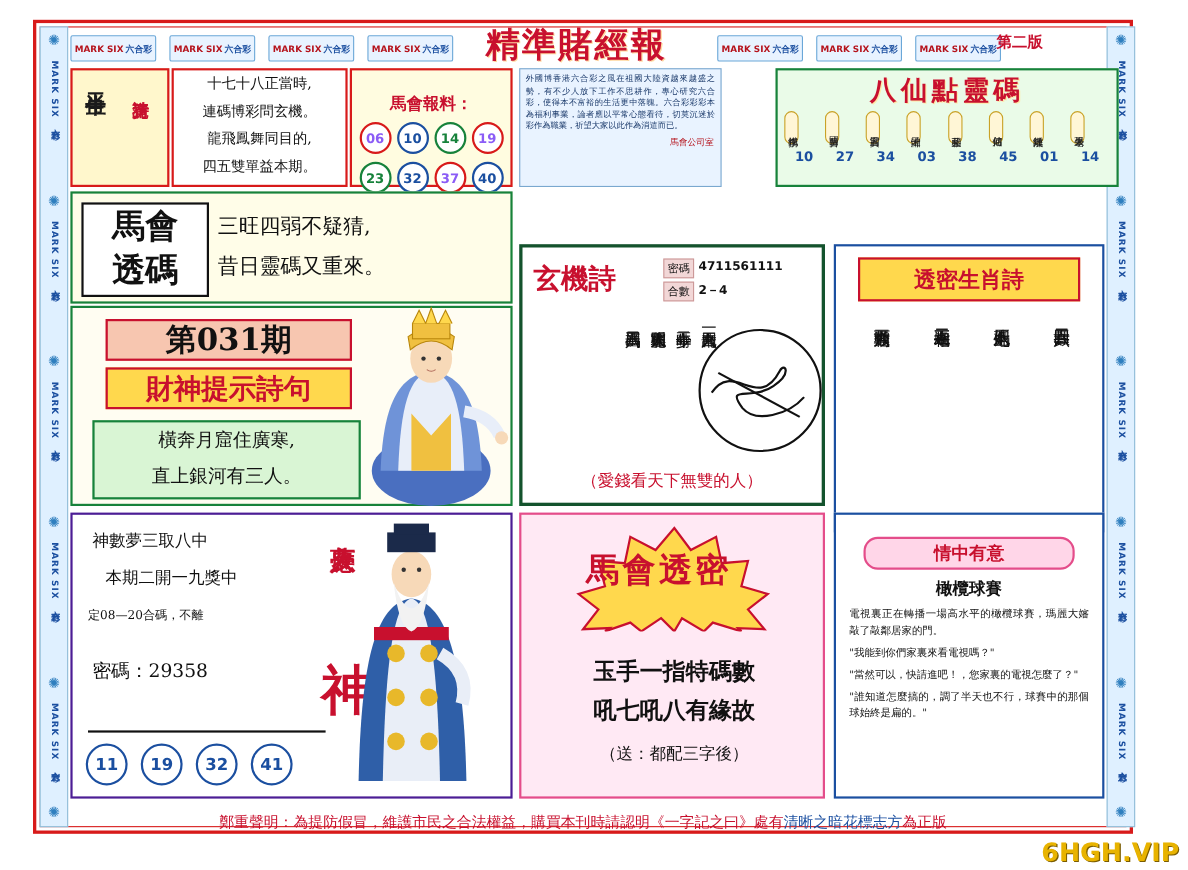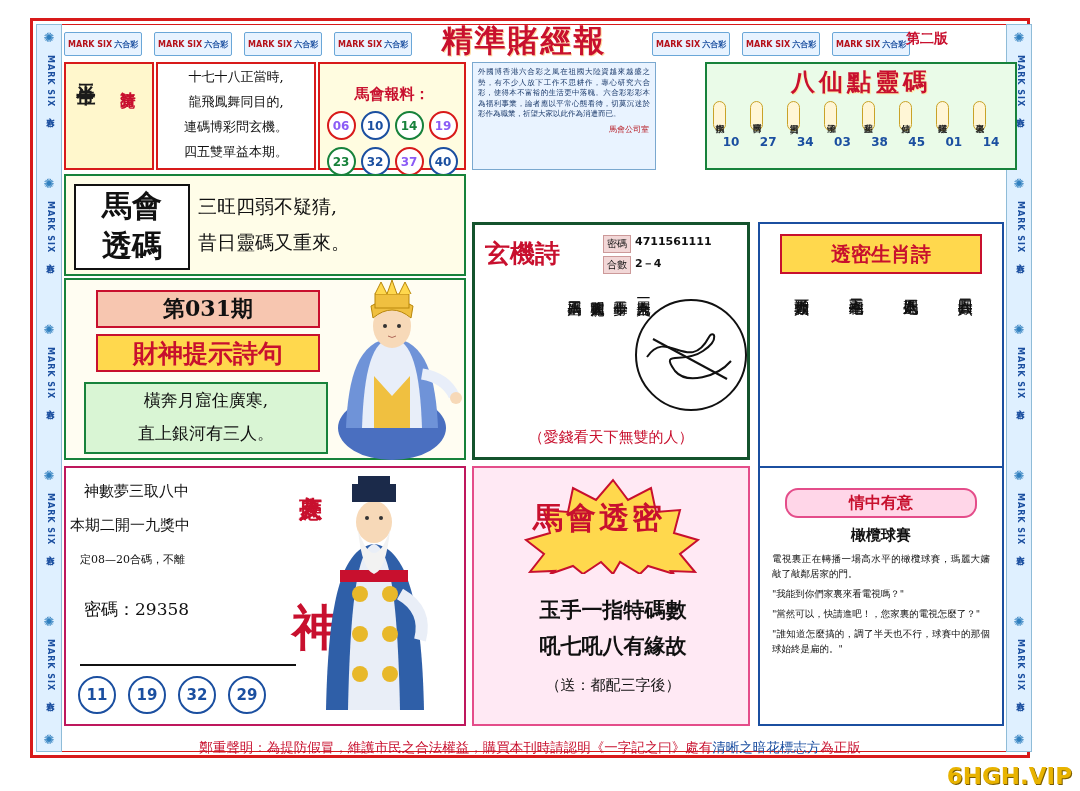--- a/index.html
+++ b/index.html
@@ -50,42 +50,42 @@
   #bax .cells{display:flex;justify-content:space-between;padding:3px 6px 0 6px;}
   #bax .cell{width:36px;text-align:center;}
   #bax .nm{height:26px;font-size:9px;color:#1b1b1b;background:#fff6d6;border:1px solid #c9a227;border-radius:9px;line-height:11px;padding-top:2px;}
   #bax .nb{margin-top:4px;font-size:12px;font-weight:bold;color:#1b4fa0;}
   
   #tou{left:64px;top:174px;width:402px;height:102px;background:#fffde8;}
   #tou .badge{position:absolute;left:8px;top:8px;width:112px;height:82px;border:2px solid #111;background:#fff;text-align:center;font-family:"DejaVu Serif",serif;font-weight:bold;font-size:30px;line-height:40px;color:#111;}
   #tou .txt{position:absolute;left:132px;top:12px;width:262px;font-family:"DejaVu Serif",serif;font-size:19px;color:#111;line-height:36px;}
   
   #issue{left:96px;top:290px;width:224px;height:38px;background:#f7c6b0;border:2px solid #c8102e;display:flex;align-items:center;justify-content:center;}
-  #issue span{font-size:22px;font-weight:bold;color:#111;font-family:"DejaVu Serif",serif;}
+  #issue span{font-size:28px;font-weight:bold;color:#111;font-family:"DejaVu Serif",serif;}
   #caishen{left:96px;top:334px;width:224px;height:38px;background:#ffd84d;border:2px solid #c8102e;display:flex;align-items:center;justify-content:center;}
   #caishen span{font-size:25px;font-weight:bold;color:#c8102e;font-family:"DejaVu Serif",serif;}
   #cspoem{left:84px;top:382px;width:244px;height:72px;background:#d9f5d4;border:2px solid #17823b;}
   #cspoem .l{text-align:center;font-size:17px;color:#111;line-height:33px;font-family:"DejaVu Serif",serif;}
   
   #xuan{left:472px;top:222px;width:278px;height:238px;background:#fff;border:3px solid #14532d;}
   #xuan .hd{position:absolute;left:10px;top:12px;font-size:25px;font-weight:bold;color:#c8102e;font-family:"DejaVu Serif",serif;}
   #xuan .code{position:absolute;left:128px;top:10px;width:140px;}
   #xuan .code .row{display:flex;font-size:11px;color:#111;margin-bottom:3px;}
   #xuan .code .k{background:#f2d7d7;border:1px solid #c99;padding:1px 3px;font-size:10px;}
   #xuan .code .v{margin-left:4px;font-weight:bold;color:#111;font-size:11px;}
   #xuan .vpoem{position:absolute;left:86px;top:66px;height:152px;display:flex;font-family:"DejaVu Serif",serif;font-size:14px;color:#111;}
   #xuan .vpoem>div{margin-left:5px;}
   #xuan .circle{position:absolute;left:160px;top:74px;width:108px;height:108px;border:2px solid #111;border-radius:50%;}
   #xuan .foot{position:absolute;left:0;bottom:10px;width:100%;text-align:center;font-size:15px;color:#c8102e;font-family:"DejaVu Serif",serif;}
   
   #toumi{left:758px;top:222px;width:246px;height:262px;background:#fff;border:2px solid #1b4fa0;}
   #toumi .hd{margin:10px auto 0 auto;width:198px;height:36px;background:#ffd84d;border:2px solid #c8102e;display:flex;align-items:center;justify-content:center;font-size:20px;font-weight:bold;color:#c8102e;font-family:"DejaVu Serif",serif;}
   #toumi .cols{position:absolute;left:14px;top:64px;width:218px;height:160px;display:flex;flex-direction:row-reverse;justify-content:space-around;font-family:"DejaVu Serif",serif;font-size:15px;color:#111;}
   
-  #dream{left:64px;top:466px;width:402px;height:260px;background:#fff;border:2px solid #be185d;}
+  #dream{left:64px;top:466px;width:402px;height:260px;background:#fff;border:2px solid #4c1d95;}
   #dream .ln{position:absolute;font-family:"DejaVu Serif",serif;color:#111;}
   #dream .big{position:absolute;color:#c8102e;font-family:"DejaVu Serif",serif;font-weight:bold;}
   #dream .balls{position:absolute;left:12px;bottom:10px;display:flex;gap:12px;}
   #dream .ball2{width:34px;height:34px;border-radius:50%;border:2px solid #1b4fa0;color:#1b4fa0;background:#fff;font-size:15px;font-weight:bold;display:flex;align-items:center;justify-content:center;}
   #dream .hr{position:absolute;left:14px;top:196px;width:216px;height:0;border-top:2px solid #111;}
   
   #star{left:472px;top:466px;width:278px;height:260px;background:#ffe9f4;border:2px solid #e44d8a;}
   #star .burst{position:absolute;left:14px;top:10px;width:250px;height:96px;}
   #star .bursttxt{position:absolute;left:0;top:30px;width:250px;text-align:center;font-size:30px;font-weight:bold;color:#c8102e;font-family:"DejaVu Serif",serif;letter-spacing:3px;}
   #star .l1{position:absolute;left:0;top:128px;width:278px;text-align:center;font-size:21px;font-weight:bold;color:#111;font-family:"DejaVu Serif",serif;}
@@ -172,22 +172,22 @@
   <div class="maintitle">精準賭經報</div>
   <div class="edition">第二版</div>
 
   <div class="box b-red" id="zodiac">
     <div class="vtitle vt serif">十二生肖</div>
     <div class="vsub vt serif">竟猜詩</div>
   </div>
 
   <div class="box b-red" id="poem4">
     <div class="line">十七十八正當時,</div>
+    <div class="line">連碼博彩問玄機。</div>
     <div class="line">龍飛鳳舞同目的,</div>
-    <div class="line">連碼博彩問玄機。</div>
     <div class="line">四五雙單益本期。</div>
   </div>
 
   <div class="box" id="bao">
     <div class="hd">馬會報料：</div>
     <div class="nums">
       <div class="ball r">06</div>
       <div class="ball">10</div>
       <div class="ball g">14</div>
       <div class="ball r">19</div>
@@ -313,32 +313,32 @@
     <div class="cols">
       <div class="vt">二六回春三二數</div>
       <div class="vt">四七上碼八九妖</div>
       <div class="vt">二二五七兩相逢</div>
       <div class="vt">六數今朝可三通</div>
     </div>
   </div>
 
   <div class="box" id="dream">
     <div class="ln" style="left:18px;top:14px;font-size:15px;">神數夢三取八中</div>
-    <div class="ln" style="left:4px;top:48px;font-size:15px;">本期二開一九獎中</div>
+    <div class="ln" style="left:30px;top:48px;font-size:15px;">本期二開一九獎中</div>
     <div class="ln" style="left:14px;top:84px;font-size:11px;">定08—20合碼，不離</div>
     <div class="ln" style="left:18px;top:130px;font-size:17px;"><span>密碼：</span><span>29358</span></div>
     <div class="hr"></div>
     <div class="big vt" style="left:230px;top:10px;font-size:23px;height:120px;">入夢應</div>
     <div class="big" style="left:226px;top:128px;font-size:48px;">神</div>
     <div class="big" style="left:286px;top:190px;font-size:19px;color:#111;">碼</div>
     <div class="balls">
       <div class="ball2">11</div>
       <div class="ball2">19</div>
       <div class="ball2">32</div>
-      <div class="ball2">29</div>
+      <div class="ball2">41</div>
     </div>
   </div>
 
   <svg class="fig" style="left:300px;top:474px;" width="150" height="248" viewBox="0 0 150 248">
     <path d="M74 70 C38 74 28 140 26 236 L124 236 C122 140 110 74 74 70 Z" fill="#2f5fa8"></path>
     <path d="M74 70 C56 74 50 140 48 236 L100 236 C98 140 92 74 74 70 Z" fill="#e9eef7"></path>
     <circle cx="60" cy="120" r="8" fill="#e8b82a"></circle>
       <circle cx="90" cy="120" r="8" fill="#e8b82a"></circle>
     <circle cx="60" cy="160" r="8" fill="#e8b82a"></circle>
       <circle cx="90" cy="160" r="8" fill="#e8b82a"></circle>

